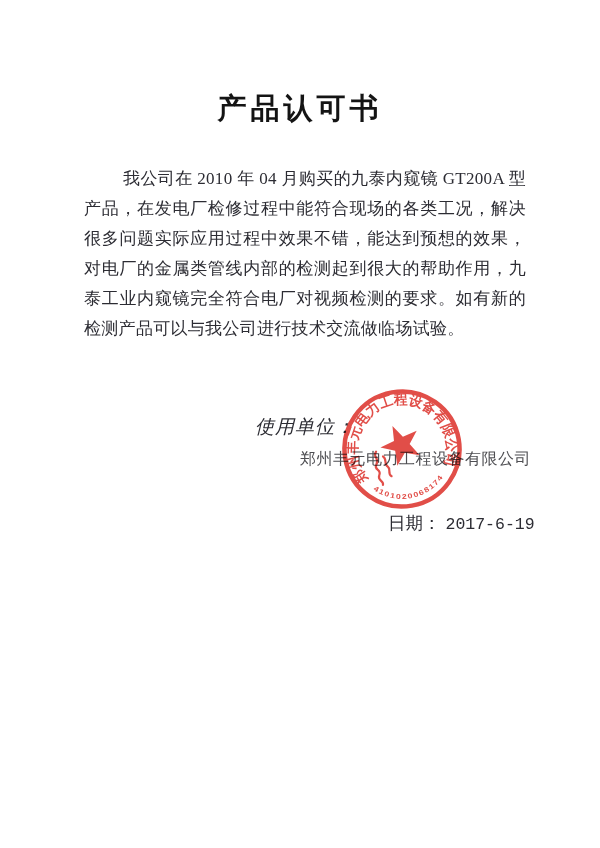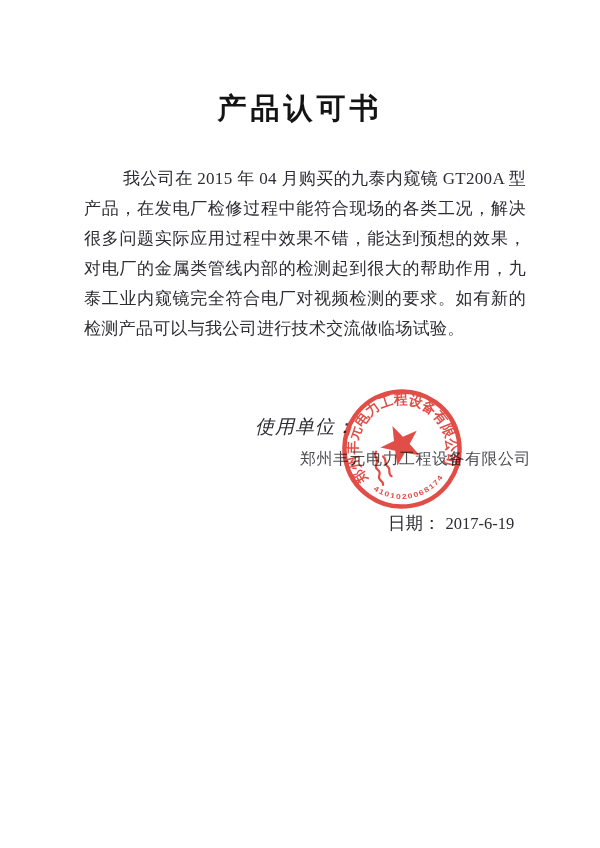--- a/index.html
+++ b/index.html
@@ -59,21 +59,21 @@
   }
   .date-line {
     position: absolute;
     top: 511px;
     left: 388px;
     font-size: 17.5px;
     color: #2c2c33;
   }
   .date-line .date-value {
     margin-left: 5px;
-    font-family: Liberation Serif, serif;
+    font-family: Liberation Mono, monospace;
     font-size: 16.5px;
   }
   .stamp {
     position: absolute;
     top: 377px;
     left: 330px;
     width: 144px;
     height: 144px;
     mix-blend-mode: multiply;
     opacity: 0.9;
@@ -91,21 +91,21 @@
     font-family: "Liberation Sans", "DejaVu Sans", sans-serif;
   }
 </style>
 </head>
 <body>
 
 <div class="page">
 
   <h1 class="doc-title">产品认可书</h1>
 
-  <p class="doc-body">我公司在 2015 年 04 月购买的九泰内窥镜 GT200A 型产品，在发电厂检修过程中能符合现场的各类工况，解决很多问题实际应用过程中效果不错，能达到预想的效果，对电厂的金属类管线内部的检测起到很大的帮助作用，九泰工业内窥镜完全符合电厂对视频检测的要求。如有新的检测产品可以与我公司进行技术交流做临场试验。</p>
+  <p class="doc-body">我公司在 2010 年 04 月购买的九泰内窥镜 GT200A 型产品，在发电厂检修过程中能符合现场的各类工况，解决很多问题实际应用过程中效果不错，能达到预想的效果，对电厂的金属类管线内部的检测起到很大的帮助作用，九泰工业内窥镜完全符合电厂对视频检测的要求。如有新的检测产品可以与我公司进行技术交流做临场试验。</p>
 
   <div class="sig-label">使用单位：</div>
 
   <div class="company-name">郑州丰元电力工程设备有限公司</div>
 
   <div class="date-line">
     <span class="date-label">日期：</span><span class="date-value">2017-6-19</span>
   </div>
 
   <svg class="stamp" viewBox="0 0 144 144" xmlns="http://www.w3.org/2000/svg">

